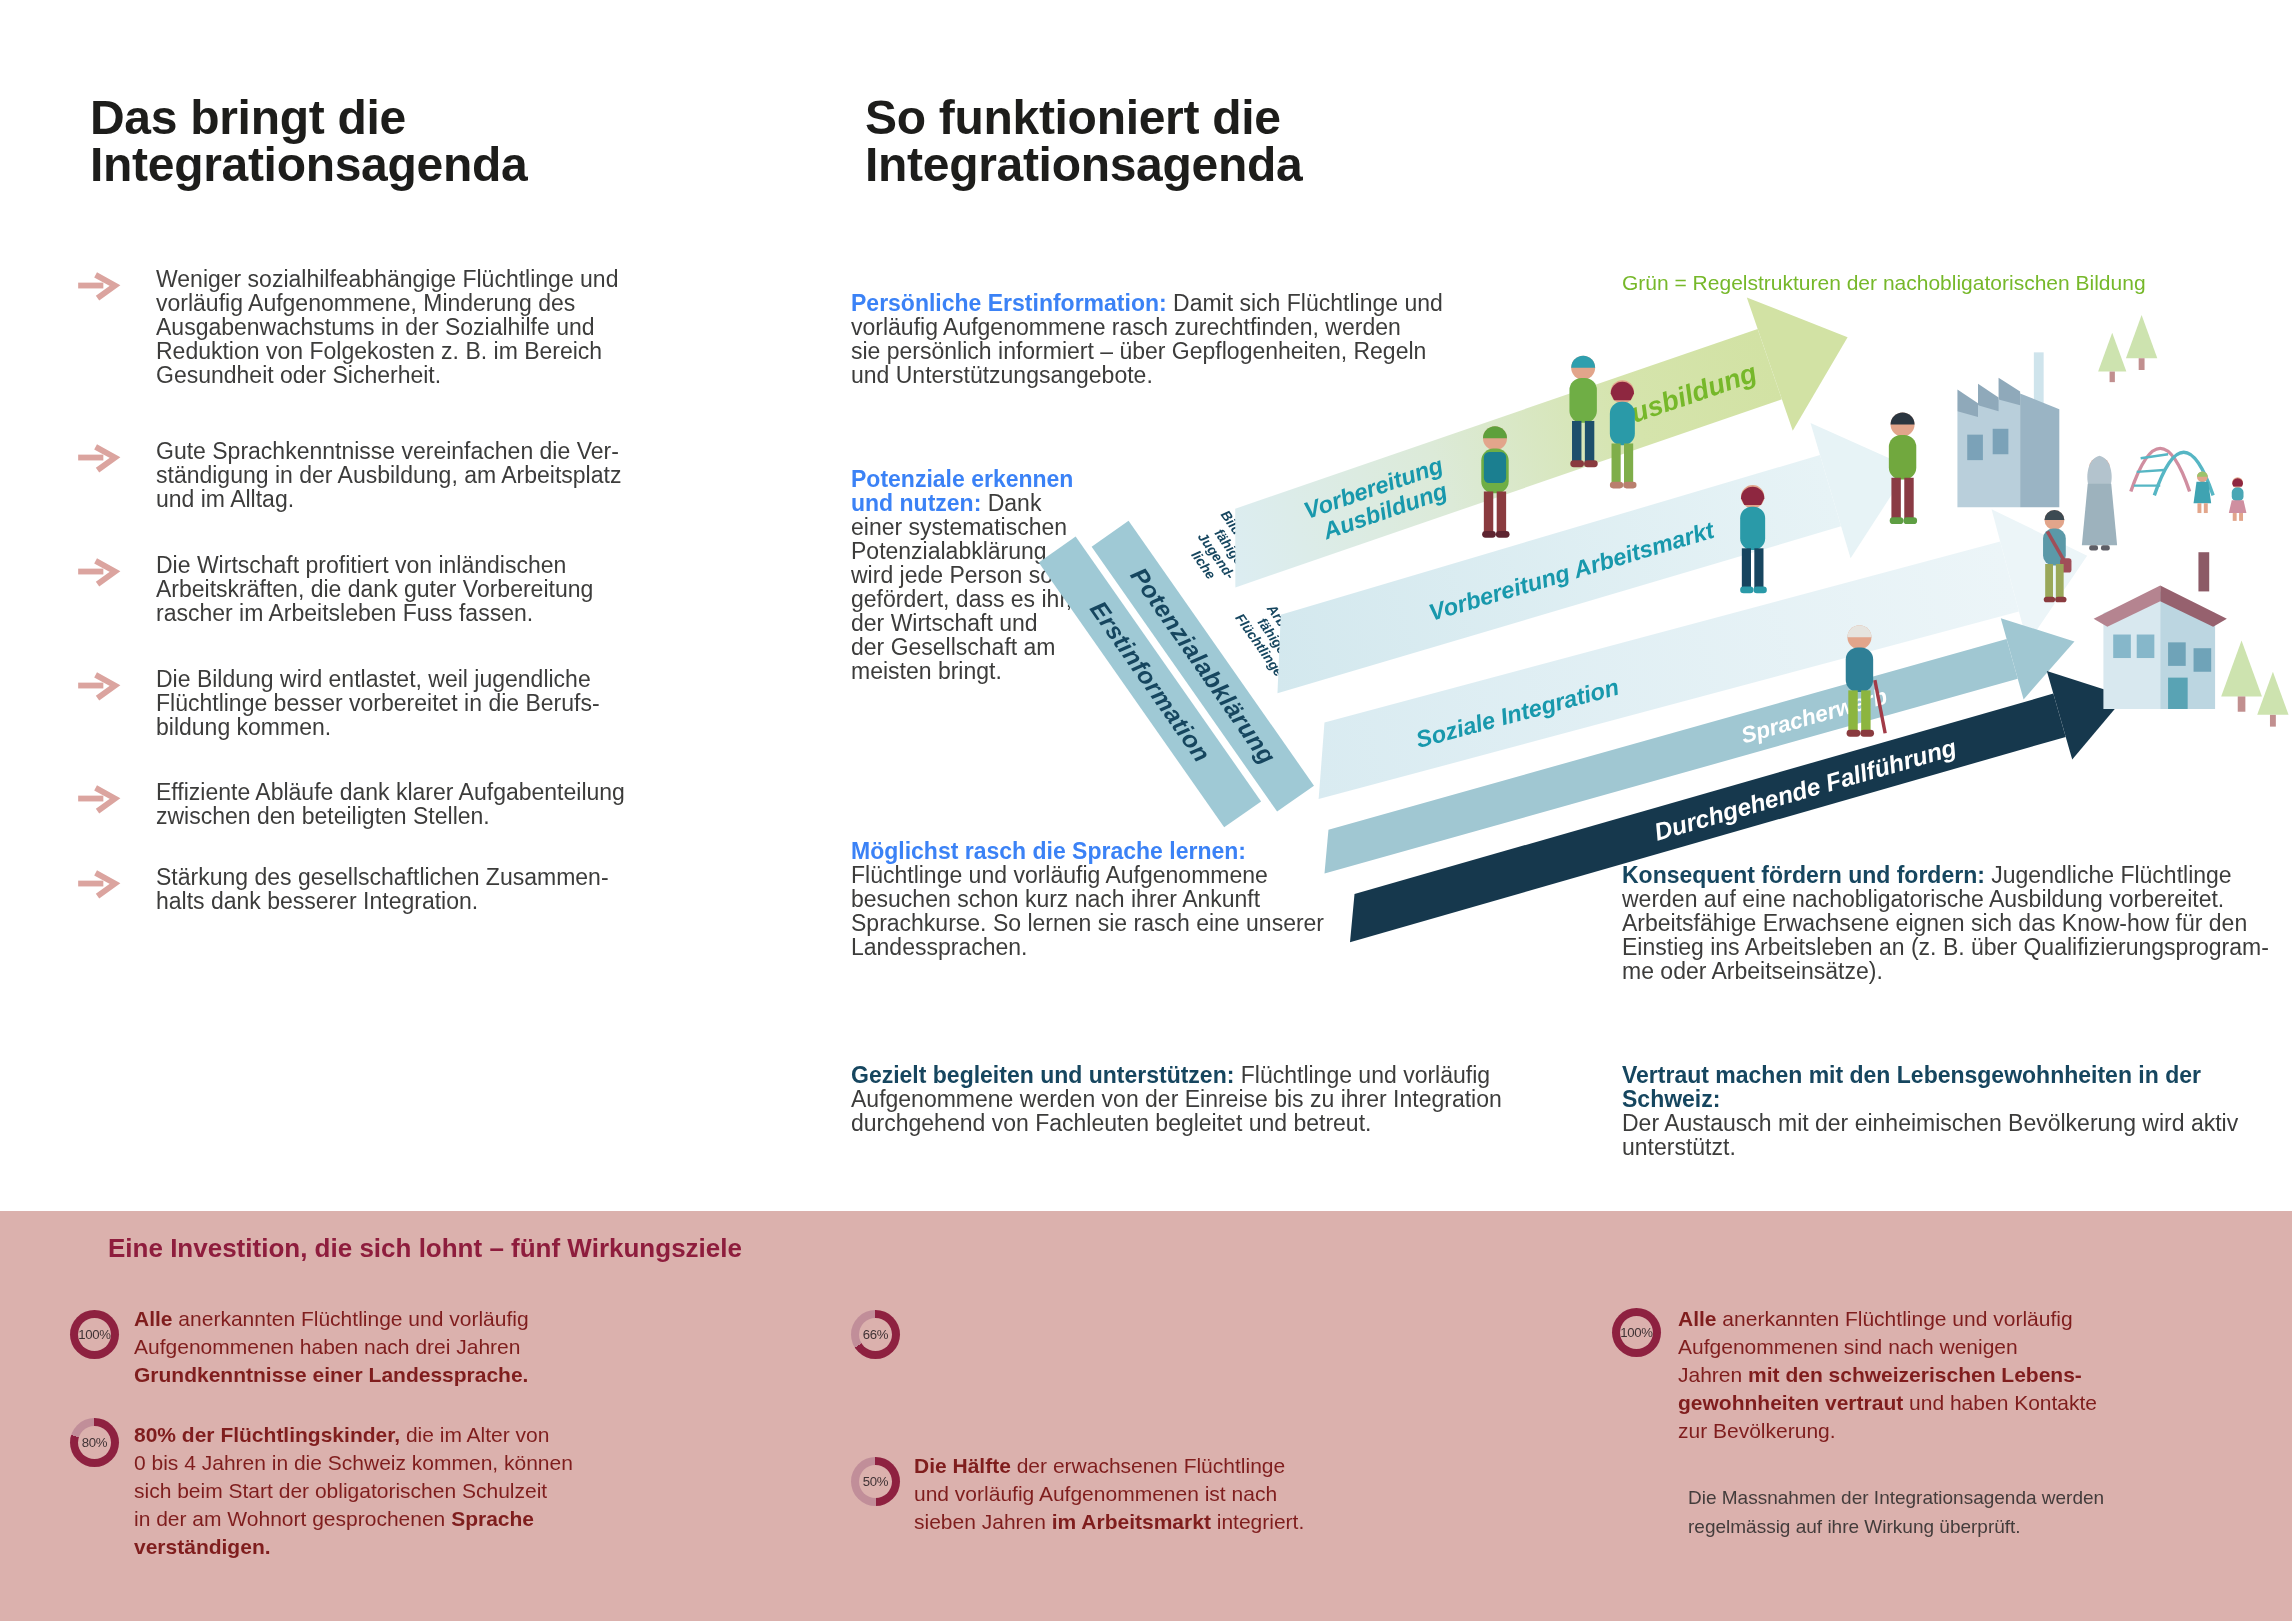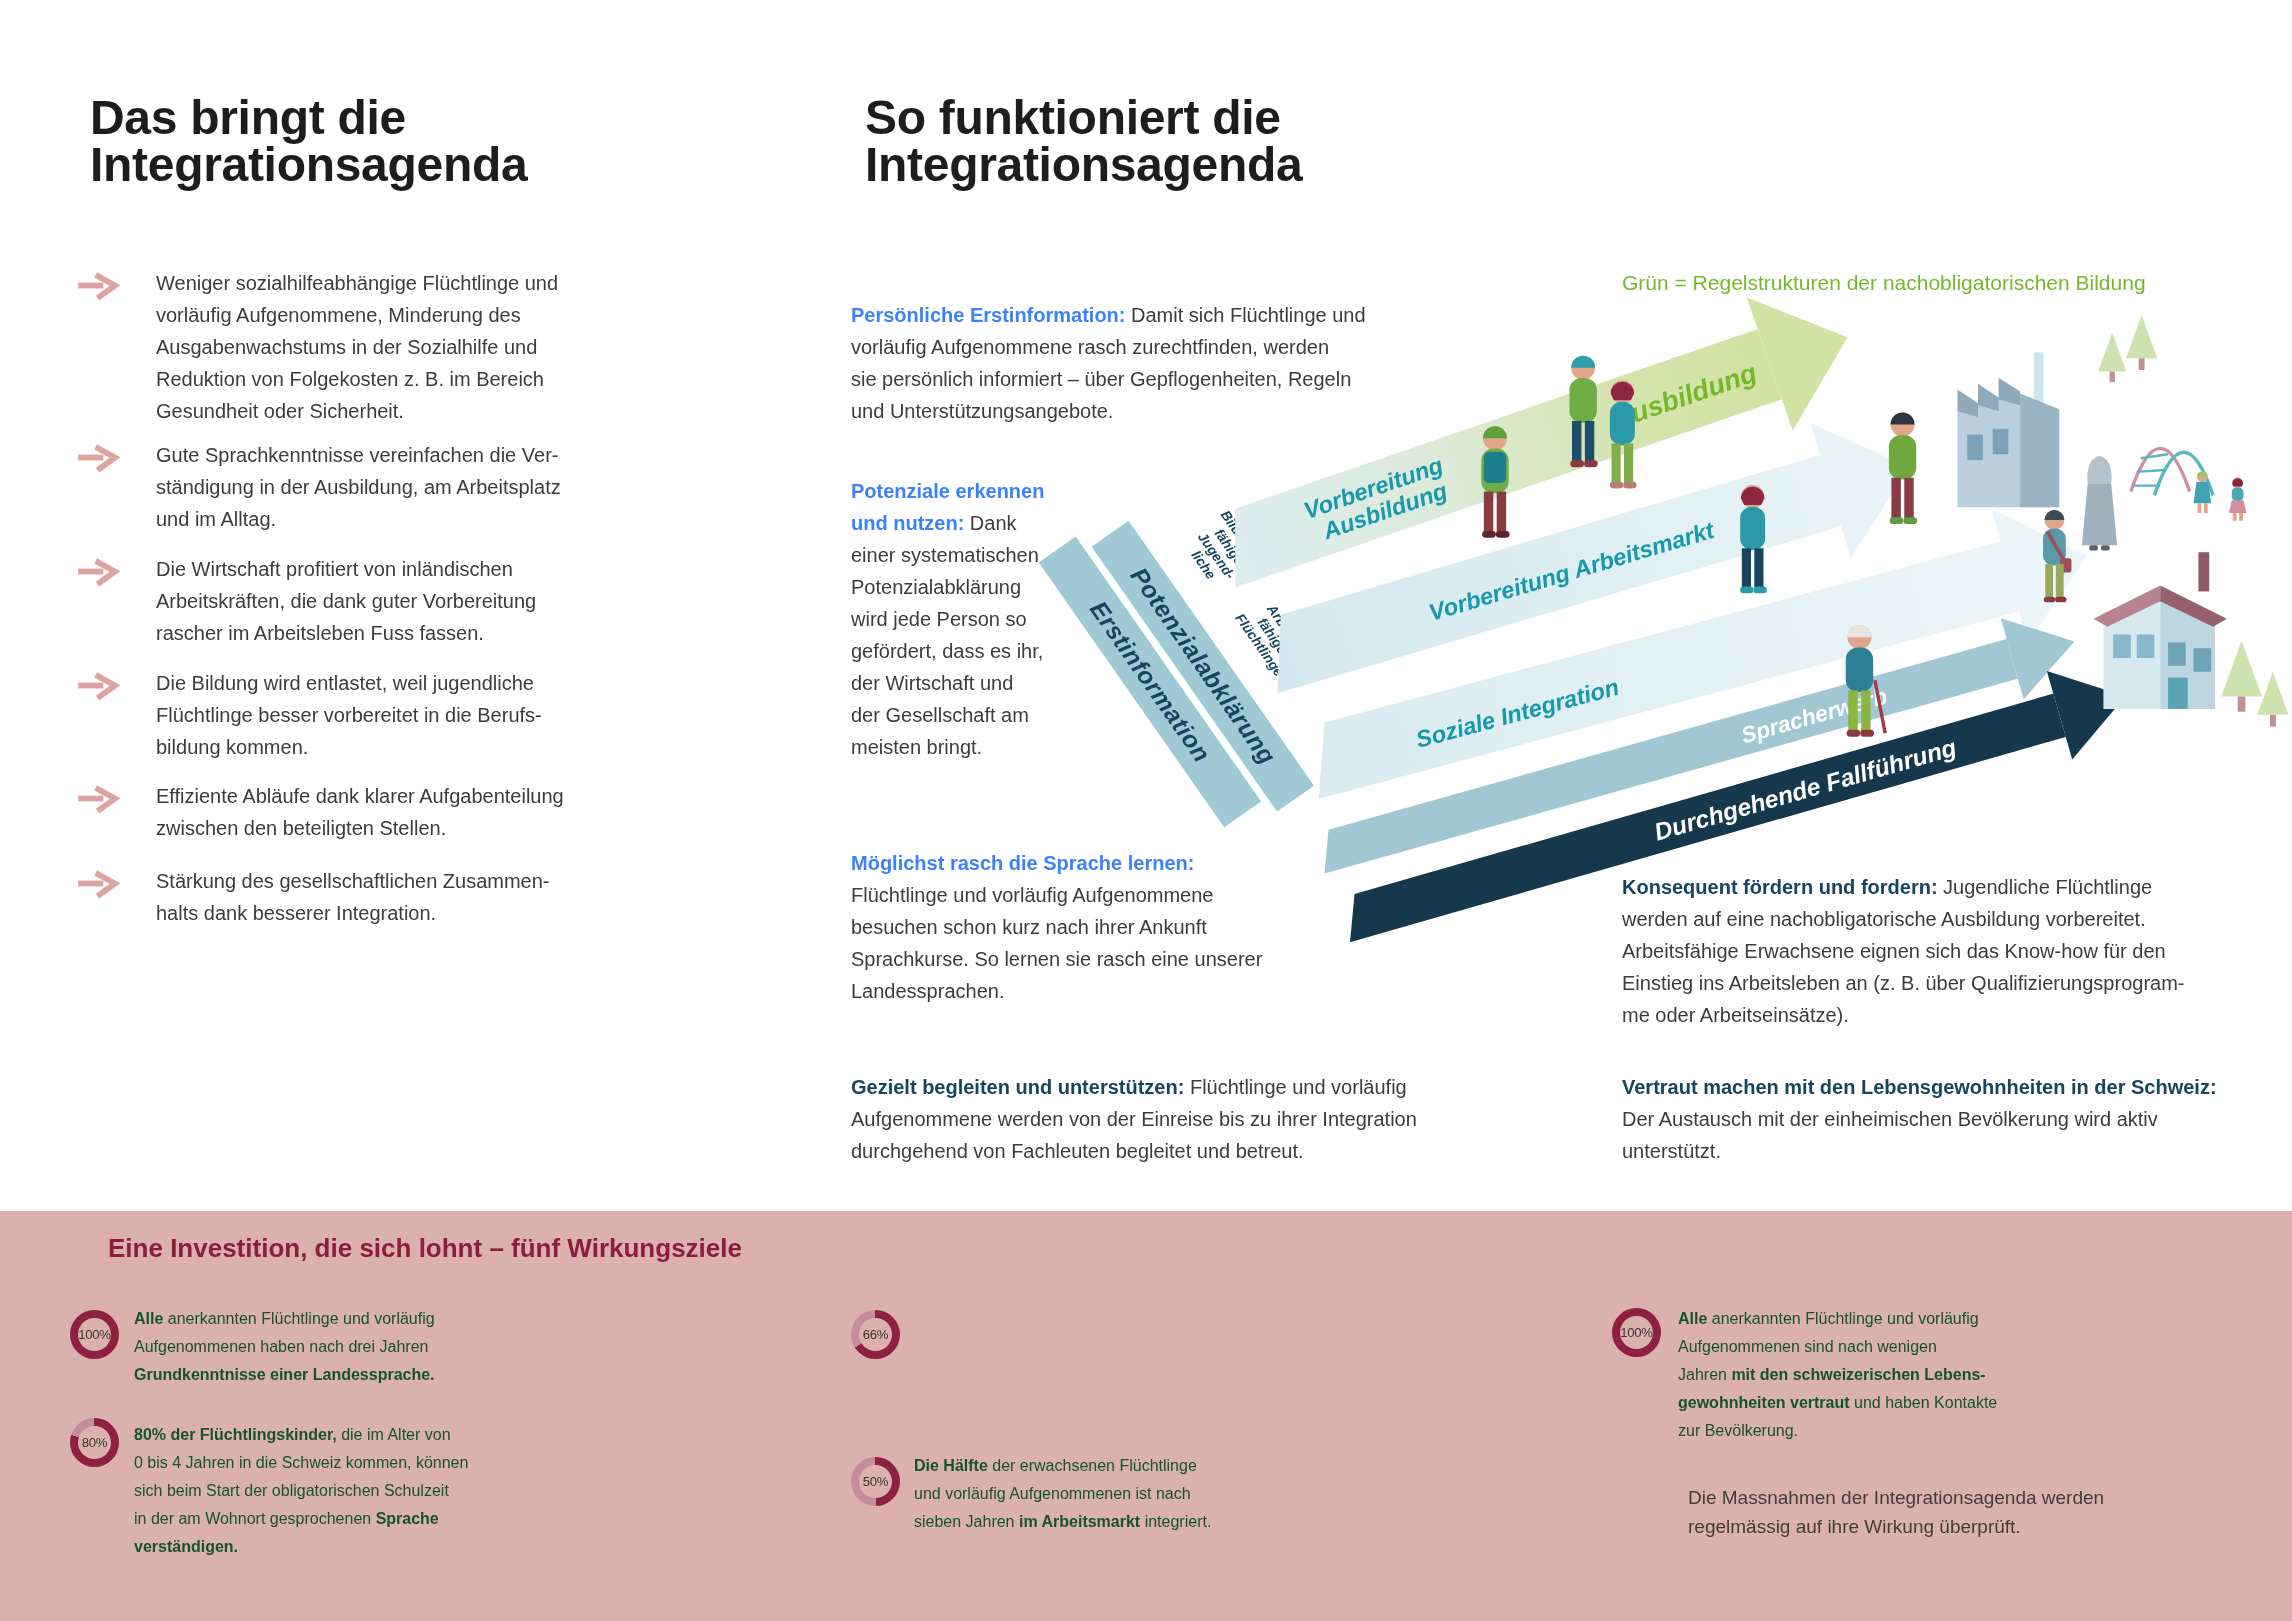--- a/index.html
+++ b/index.html
@@ -1,32 +1,32 @@
 <!DOCTYPE html>
 <html><head>
 <meta charset="utf-8">
 <style>
   html,body{margin:0;padding:0;background:#fff;}
   .page{position:relative;width:2293px;height:1621px;background:#ffffff;overflow:hidden;
         font-family:"Liberation Sans",sans-serif;color:#3c3c3b;}
   .abs{position:absolute;}
   h1{margin:12px;font-size:48px;font-weight:700;line-height:47px;color:#1d1d1b;
      letter-spacing:-0.3px;white-space:pre-line;}
-  .body-text{font-size:20px;line-height:32px;color:#3c3c3b;white-space:pre-line;margin:0;}
+  .body-text{font-size:23px;line-height:24px;color:#3c3c3b;white-space:pre-line;margin:0;}
   .head-teal{color:#3b82f6;font-weight:700;}
   .head-navy{color:#16465f;font-weight:700;}
   .legend{font-size:21px;color:#76b82a;white-space:pre-line;}
   
   .bullet{position:absolute;left:76px;width:647px;}
   .bullet .arr{position:absolute;left:0;top:3.9px;}
   .bullet p{margin:0;padding-left:80px;}
   
   .footer{position:absolute;left:0;top:1211px;width:2293px;height:410px;background:#dbb1ad;}
   .footer h2{position:absolute;left:108px;top:21.6px;margin:0;font-size:26px;font-weight:700;color:#8e1d3d;}
-  .goal{position:absolute;font-size:16px;line-height:28px;color:#14532d;white-space:pre-line;}
+  .goal{position:absolute;font-size:21px;line-height:28px;color:#7f1d1d;white-space:pre-line;}
   .note{position:absolute;font-size:19px;line-height:29px;color:#433c3b;white-space:pre-line;}
   .ring{position:absolute;width:49px;height:49px;border-radius:50%;}
   .ring i{position:absolute;inset:7.8px;border-radius:50%;background:#dbb1ad;display:flex;
           align-items:center;justify-content:center;font-style:normal;font-size:13.2px;
           color:#403335;letter-spacing:-0.3px;}
   .p100{background:#8e2140;}
   .p80{background:conic-gradient(#8e2140 0 80%, #c18e99 80% 100%);}
   .p66{background:conic-gradient(#8e2140 0 66%, #c18e99 66% 100%);}
   .p50{background:conic-gradient(#8e2140 0 50%, #c18e99 50% 100%);}
   

